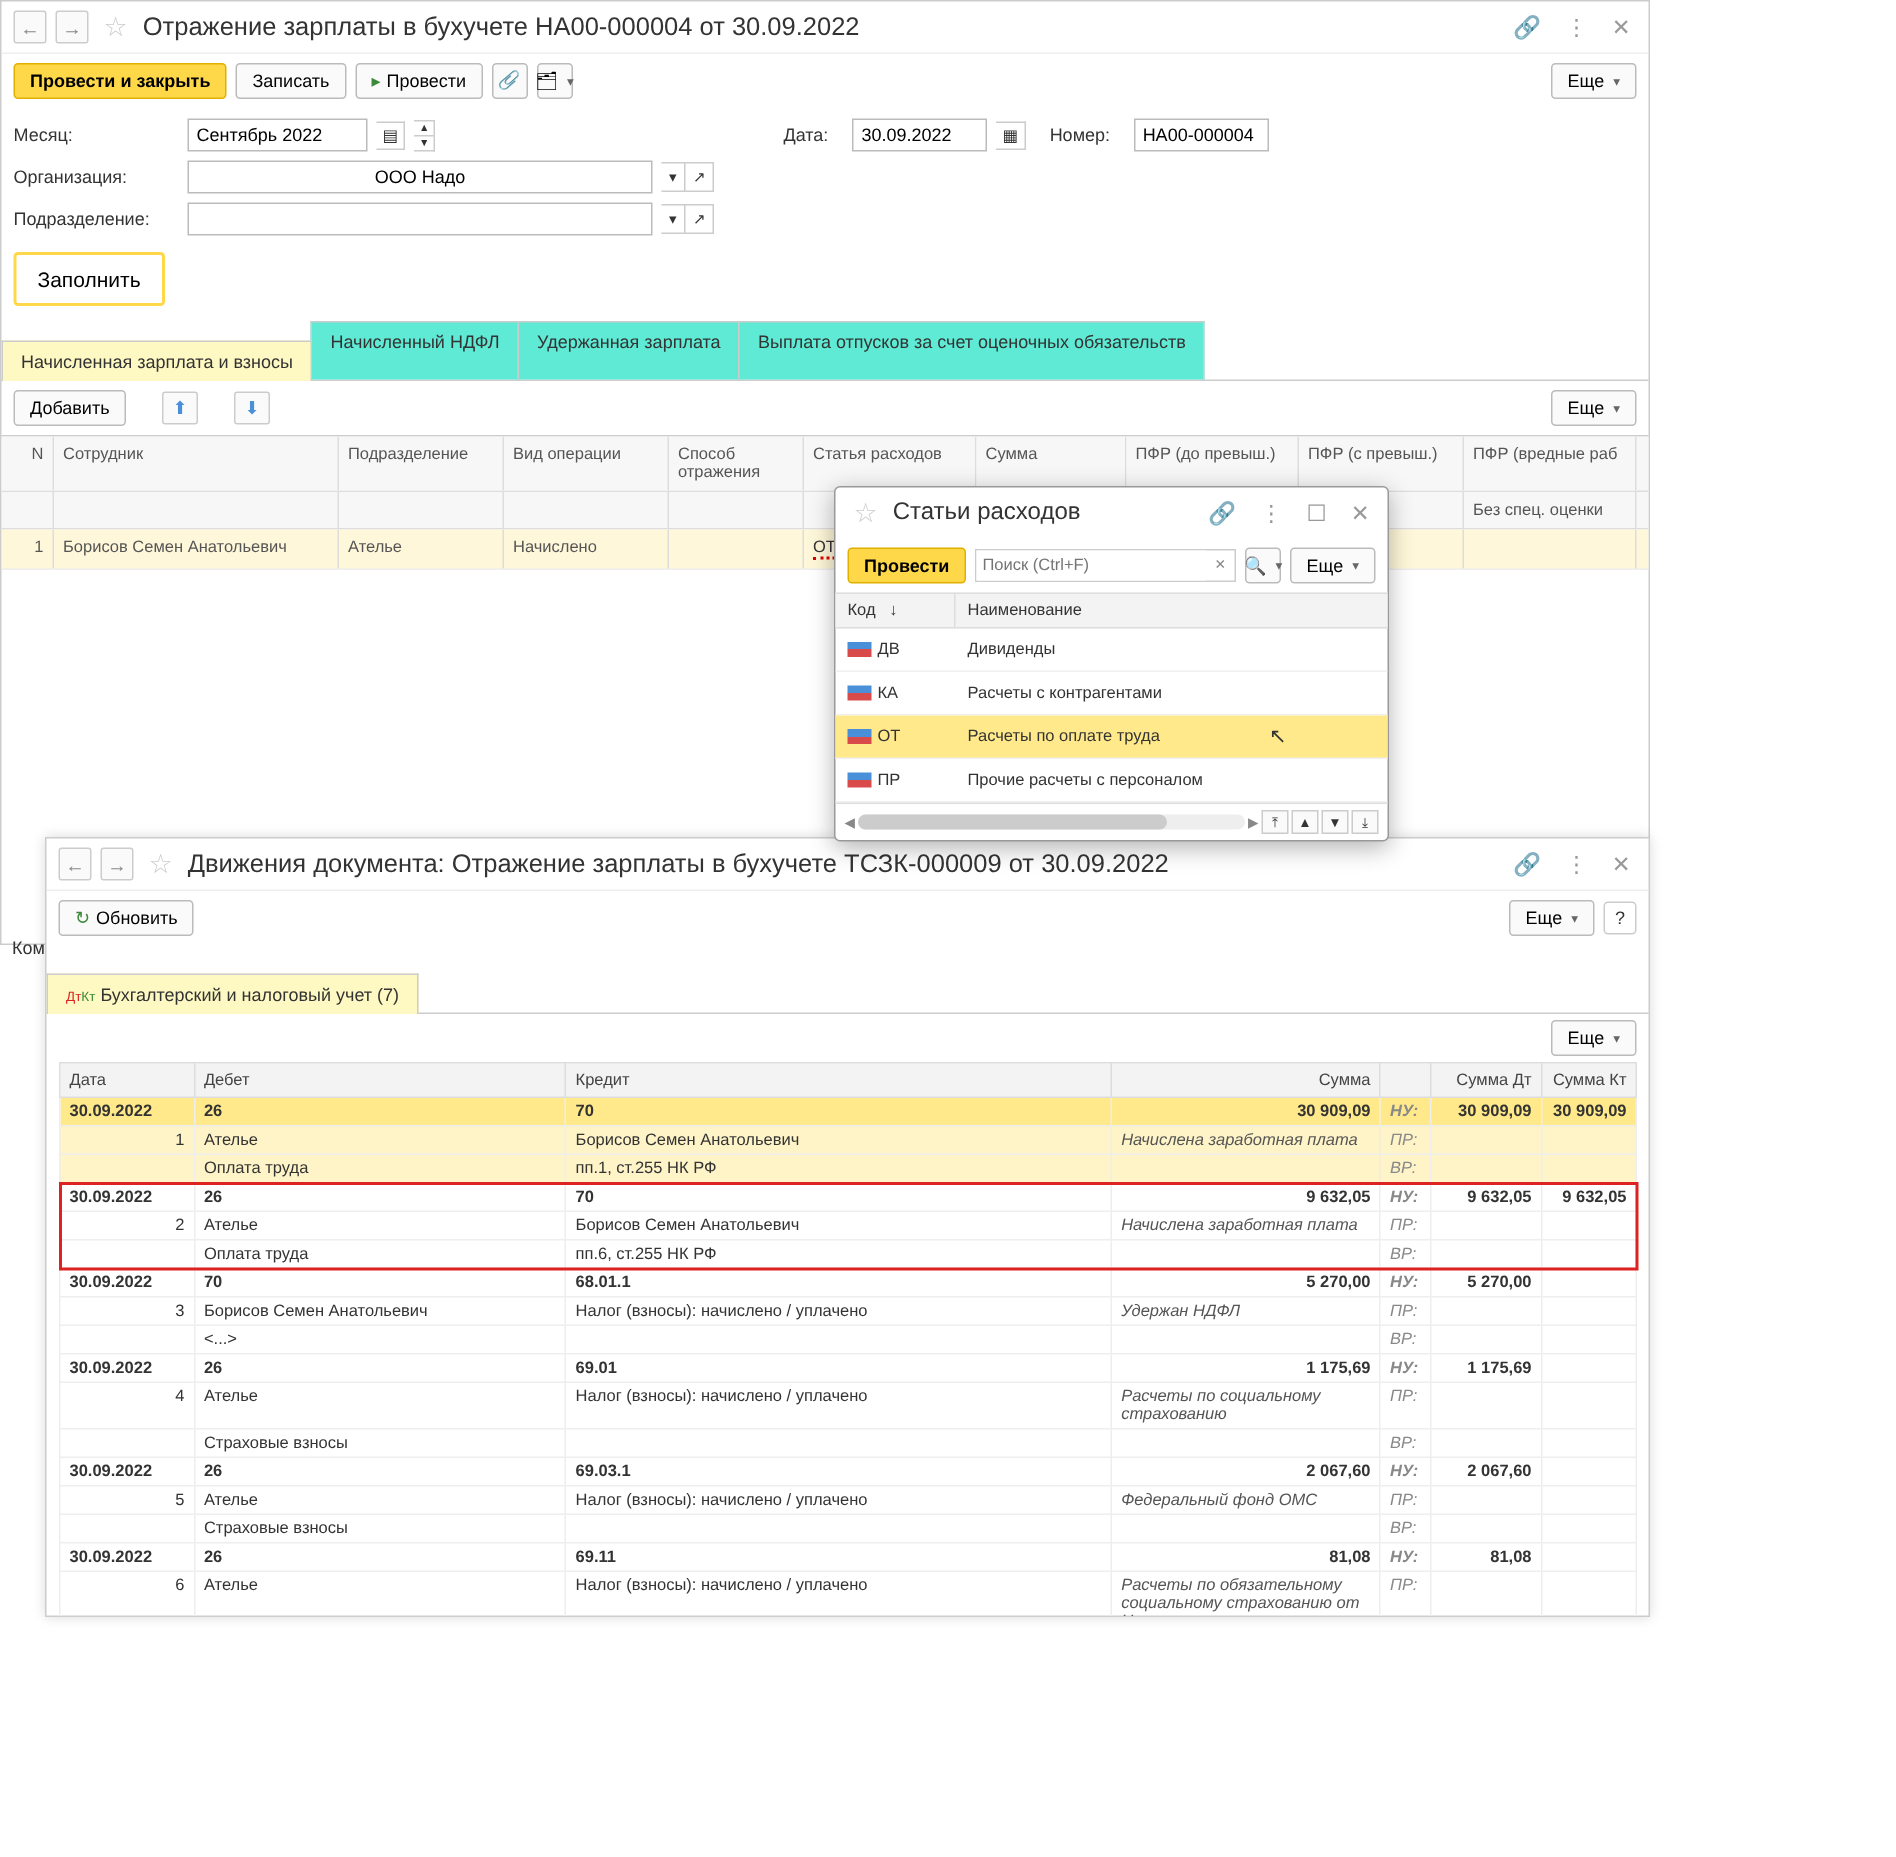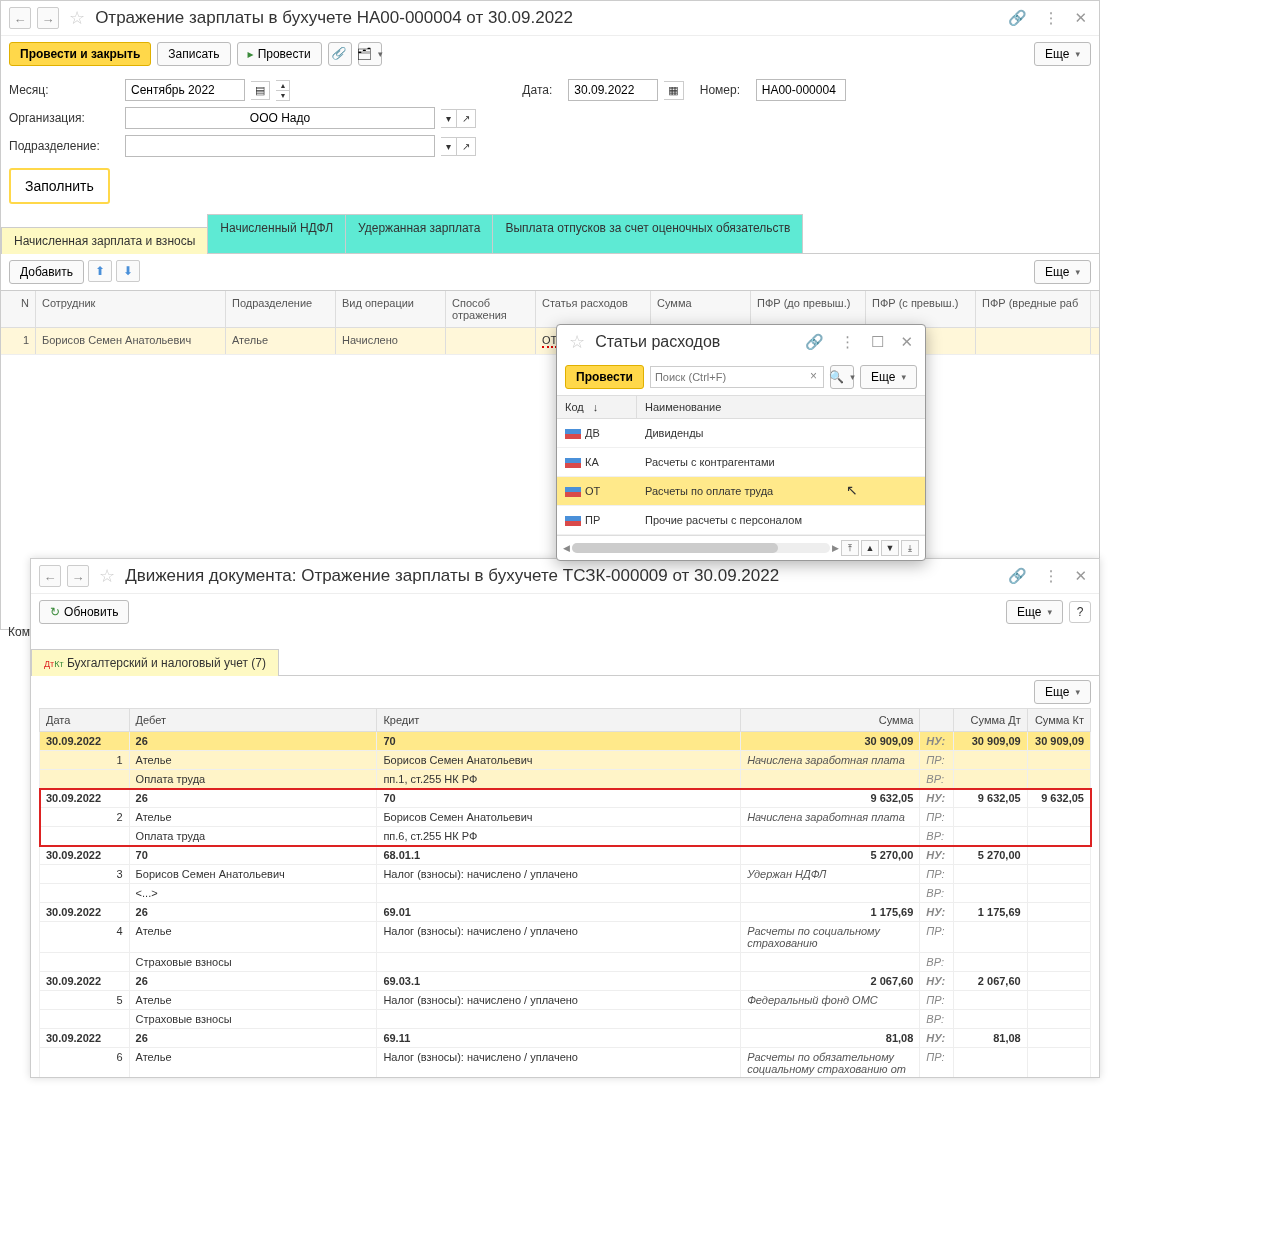--- a/index.html
+++ b/index.html
@@ -30,21 +30,21 @@
   .cal-btn { border: 1px solid #ccc; border-left: none; padding: 2px 4px; font-size: 11px; cursor: pointer; }
   .num-input { width: 90px; }
   .org-input { width: 310px; text-align: center; }
   .ref-btns { display: flex; }
   .ref-btns span { border: 1px solid #ccc; border-left: none; padding: 3px 5px; font-size: 10px; cursor: pointer; }
   .fill-btn-row { padding: 4px 8px; }
   .btn-fill { background: #fff; border: 2px solid #ffd84a; padding: 8px 14px; font-size: 14px; border-radius: 3px; cursor: pointer; }
   .tabs { display: flex; border-bottom: 1px solid #ccc; margin-top: 6px; }
   .tab { padding: 6px 12px; border: 1px solid #ccc; border-bottom: none; background: #5eead4; font-size: 12px; margin-right: -1px; cursor: pointer; }
   .tab.active { background: #fef9c3; position: relative; top: 1px; margin-top: 12px; }
-  .subtoolbar { display: flex; padding: 6px 8px; gap: 4px; }
+  .subtoolbar { display: flex; align-items: center; padding: 6px 8px; gap: 24px; }
   .arrow-btn { width: 24px; height: 22px; border: 1px solid #ccc; background: #fafafa; display: inline-flex; align-items: center; justify-content: center; color: #4a90d9; cursor: pointer; border-radius: 2px; }
   .grid { border-top: 1px solid #ccc; overflow: hidden; flex: 1; }
   .grid-header { display: flex; background: #f7f7f7; border-bottom: 1px solid #ddd; }
   .grid-cell { padding: 6px 6px; border-right: 1px solid #ddd; font-size: 11px; color: #555; overflow: hidden; }
   .grid-header .grid-cell { background: #f7f7f7; }
   .grid-subheader { display: flex; background: #f7f7f7; border-bottom: 1px solid #ddd; }
   .col-n { width: 35px; text-align: right; }
   .col-emp { width: 190px; }
   .col-div { width: 110px; }
   .col-op { width: 110px; }
@@ -193,20 +193,32 @@
       <div class="grid-cell col-emp">Сотрудник</div>
       <div class="grid-cell col-div">Подразделение</div>
       <div class="grid-cell col-op">Вид операции</div>
       <div class="grid-cell col-way">Способ отражения</div>
       <div class="grid-cell col-exp">Статья расходов</div>
       <div class="grid-cell col-sum" style="text-align:left">Сумма</div>
       <div class="grid-cell col-p1">ПФР (до превыш.)</div>
       <div class="grid-cell col-p2">ПФР (с превыш.)</div>
       <div class="grid-cell col-p3">ПФР (вредные раб</div>
     </div>
+    <div class="grid-subheader">
+      <div class="grid-cell col-n"></div>
+        <div class="grid-cell col-emp"></div>
+        <div class="grid-cell col-div"></div>
+      <div class="grid-cell col-op"></div>
+        <div class="grid-cell col-way"></div>
+        <div class="grid-cell col-exp"></div>
+      <div class="grid-cell col-sum"></div>
+        <div class="grid-cell col-p1"></div>
+        <div class="grid-cell col-p2"></div>
+      <div class="grid-cell col-p3">Без спец. оценки</div>
+    </div>
     <div class="grid-row">
       <div class="grid-cell col-n">1</div>
       <div class="grid-cell col-emp">Борисов Семен Анатольевич</div>
       <div class="grid-cell col-div">Ателье</div>
       <div class="grid-cell col-op">Начислено</div>
       <div class="grid-cell col-way"></div>
       <div class="grid-cell col-exp"><span class="cell-ot">ОТ</span></div>
       <div class="grid-cell col-sum" style="background:#ffe98a">9 632,05</div>
       <div class="grid-cell col-p1"></div>
         <div class="grid-cell col-p2"></div>

